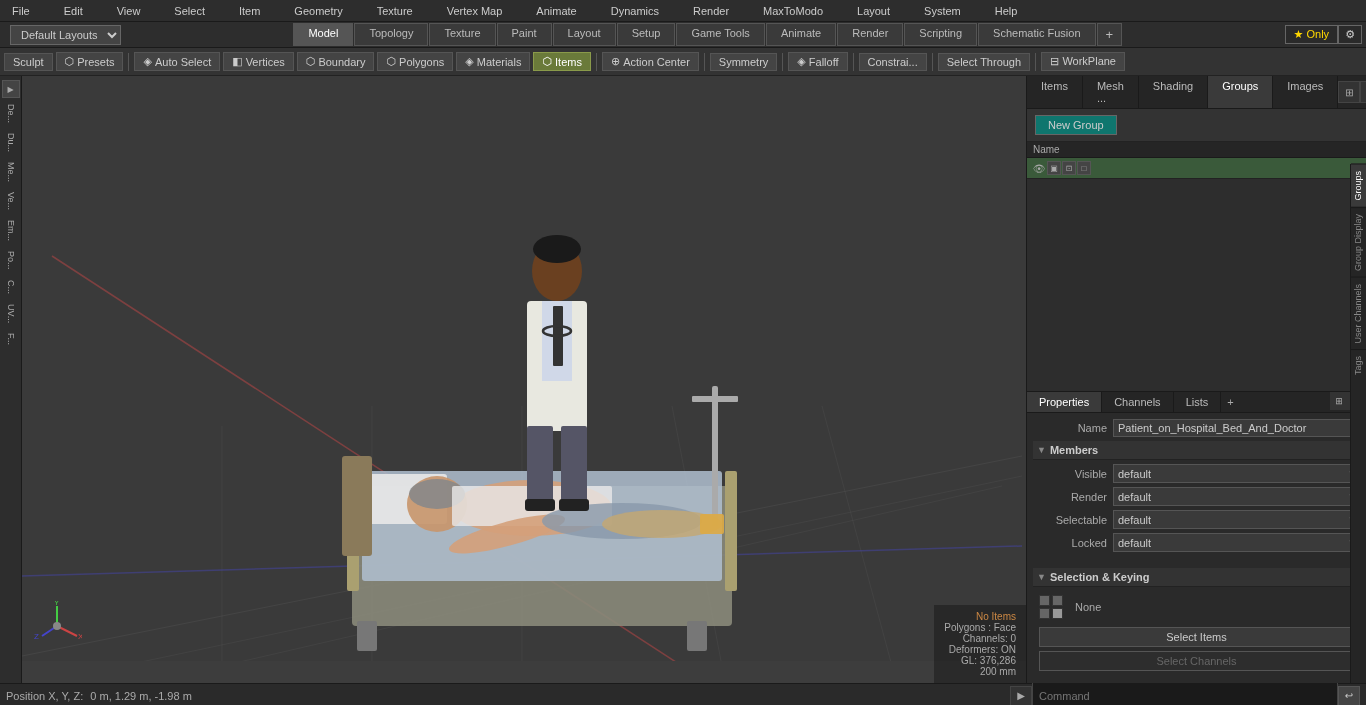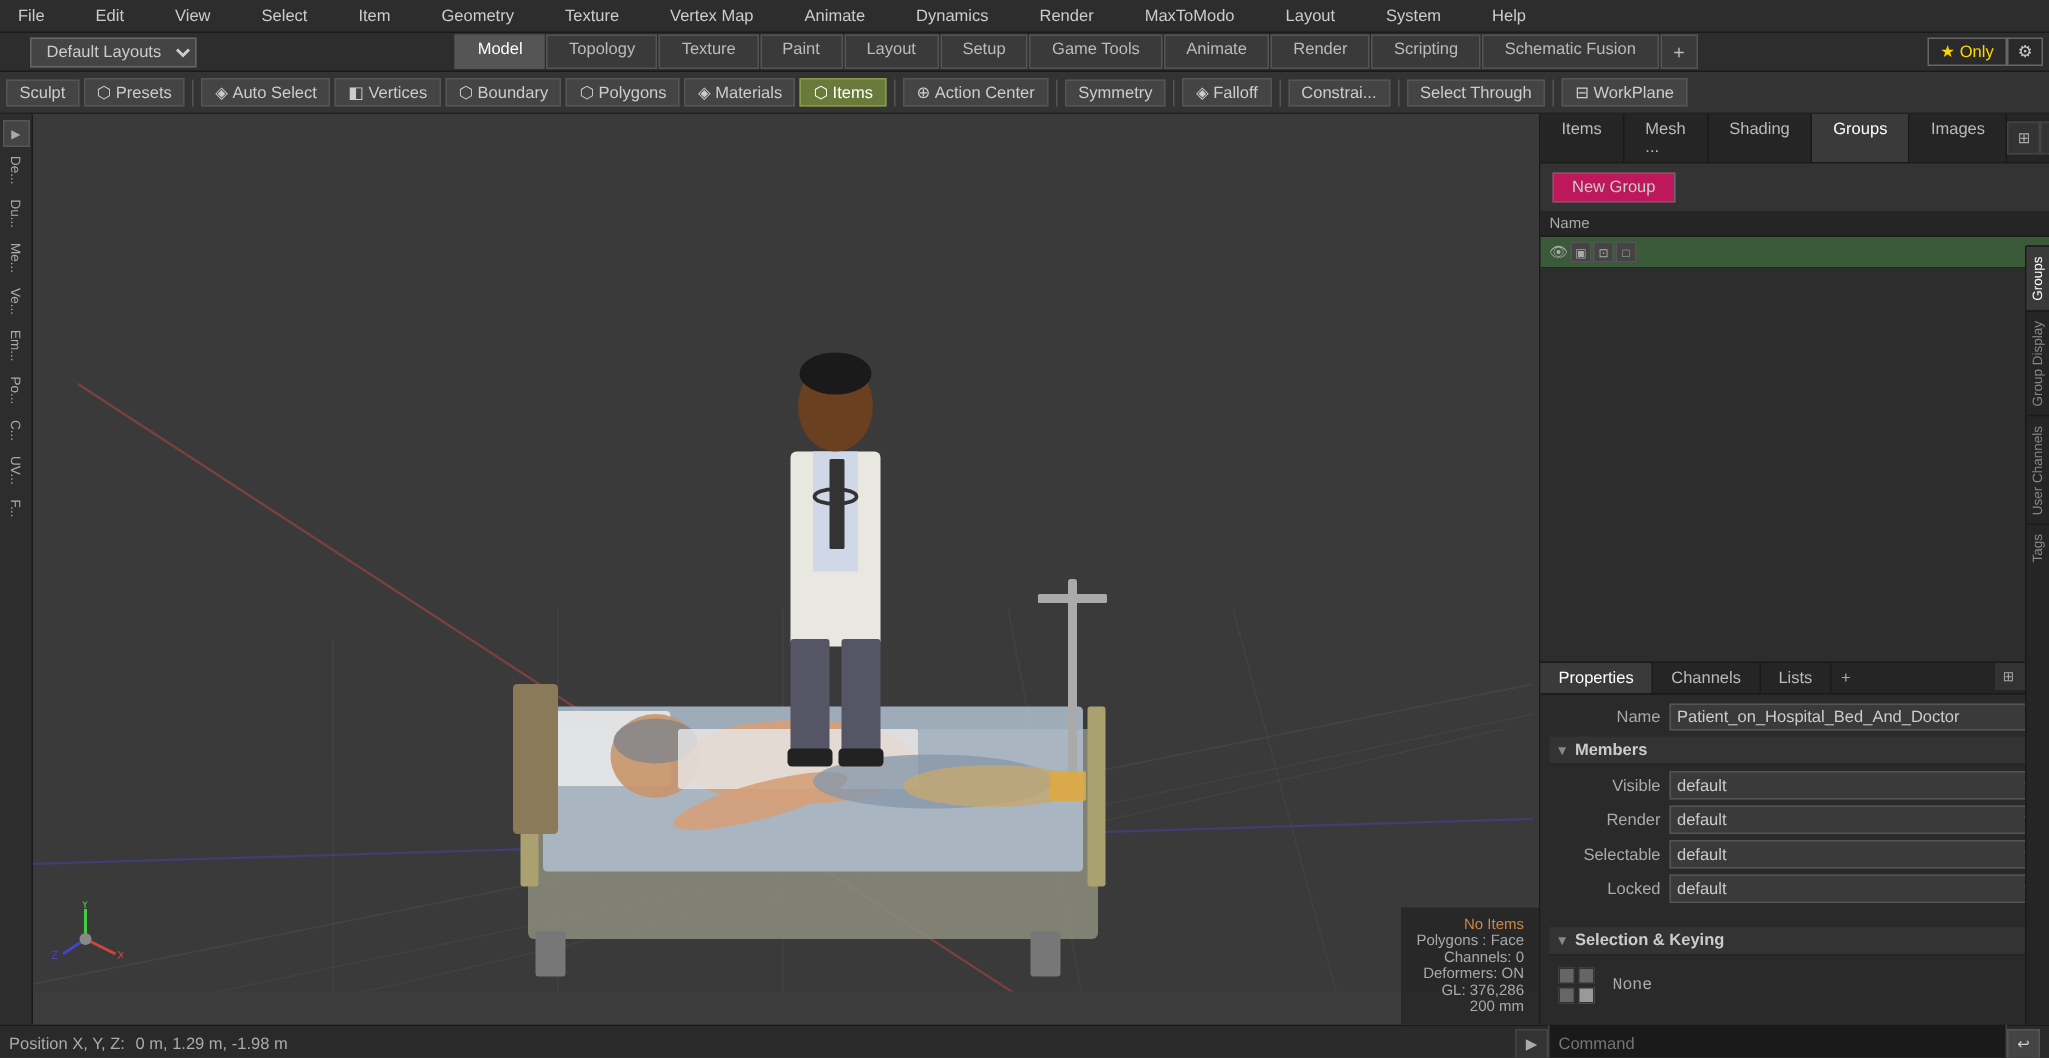--- a/index.html
+++ b/index.html
@@ -4,21 +4,21 @@
   <style>
     * { box-sizing: border-box; margin: 0; padding: 0; }
     body { background: #3a3a3a; color: #ccc; font-family: Arial, sans-serif; font-size: 11px; width: 1366px; height: 705px; overflow: hidden; }
 
     
     #menu-bar { display: flex; align-items: center; background: #2d2d2d; height: 22px; border-bottom: 1px solid #1a1a1a; padding: 0 4px; gap: 18px; }
     .menu-item { padding: 2px 8px; cursor: pointer; color: #ccc; font-size: 11px; }
 
     
     #layout-bar { display: flex; align-items: center; background: #2d2d2d; height: 26px; border-bottom: 1px solid #1a1a1a; }
-    #layout-selector { background: #444; border: 1px solid #666; color: #ccc; font-size: 11px; padding: 2px 6px; margin: 0 20px; cursor: pointer; }
+    #layout-selector { background: #444; border: 1px solid #666; color: #ccc; font-size: 11px; padding: 2px 6px; margin: 0 10px; cursor: pointer; }
     .layout-tabs { display: flex; flex: 1; justify-content: center; gap: 1px; }
     .layout-tab { padding: 3px 14px; background: #3a3a3a; color: #bbb; font-size: 11px; cursor: pointer; border: 1px solid #555; }
     .layout-tab.active { background: #555; color: #fff; border-bottom: 1px solid #555; }
     .layout-tab-add { padding: 3px 8px; background: #3a3a3a; color: #bbb; font-size: 13px; cursor: pointer; border: 1px solid #555; }
     #star-only { margin-left: auto; background: #2a2a2a; border: 1px solid #666; color: #ffd700; font-size: 11px; padding: 2px 8px; cursor: pointer; }
     #settings-btn { background: #2a2a2a; border: 1px solid #666; color: #ccc; font-size: 11px; padding: 2px 6px; cursor: pointer; margin-right: 4px; }
 
     
     #tool-bar { display: flex; align-items: center; background: #333; height: 28px; border-bottom: 1px solid #222; padding: 0 4px; gap: 3px; }
     .tool-btn { padding: 2px 8px; background: #444; border: 1px solid #555; color: #ccc; font-size: 11px; cursor: pointer; display: flex; align-items: center; gap: 3px; }
@@ -57,21 +57,21 @@
 
     
     #right-tabs { display: flex; background: #252525; border-bottom: 1px solid #1a1a1a; }
     .right-tab { padding: 4px 14px; color: #bbb; font-size: 11px; cursor: pointer; border-right: 1px solid #1a1a1a; }
     .right-tab.active { background: #3a3a3a; color: #fff; }
     #right-tab-icons { display: flex; margin-left: auto; align-items: center; }
     .right-tab-icon { width: 22px; height: 22px; background: #333; border: 1px solid #444; display: flex; align-items: center; justify-content: center; font-size: 10px; cursor: pointer; color: #aaa; }
 
     
     #new-group-area { padding: 6px 8px; background: #333; border-bottom: 1px solid #222; }
-    #new-group-btn { background: #be185d; border: 1px solid #666; color: #ccc; font-size: 11px; padding: 3px 12px; cursor: pointer; }
+    #new-group-btn { background: #0f766e; border: 1px solid #666; color: #ccc; font-size: 11px; padding: 3px 12px; cursor: pointer; }
 
     
     #groups-list { flex: 1; overflow-y: auto; background: #2d2d2d; }
     .groups-header { display: flex; padding: 2px 6px; background: #252525; border-bottom: 1px solid #1a1a1a; font-size: 10px; color: #aaa; }
     .group-item { display: flex; align-items: center; padding: 2px 4px; border-bottom: 1px solid #222; cursor: pointer; }
     .group-item.selected { background: #3a5a3a; }
     .group-eye { width: 16px; height: 16px; display: flex; align-items: center; justify-content: center; font-size: 10px; color: #aaa; cursor: pointer; }
     .group-icon-row { display: flex; gap: 1px; }
     .group-mini-btn { width: 14px; height: 14px; background: #444; border: 1px solid #555; display: flex; align-items: center; justify-content: center; font-size: 8px; color: #aaa; cursor: pointer; }
     .group-name { flex: 1; padding: 0 4px; font-size: 11px; color: #ccc; }
@@ -422,29 +422,33 @@
             <span class="prop-dropdown-arrow">▾</span>
           </div>
         </div>
       </div>
 
       <div id="sel-keying">
         <div class="section-header">
           <span class="section-arrow">▼</span>
           <span class="section-title">Selection &amp; Keying</span>
         </div>
-        <div class="sel-key-row" style="padding:4px 6px;font-family:Liberation Mono, monospace;">
+        <div class="sel-key-row" style="padding:4px 6px;">
 
           <div style="display:grid;grid-template-columns:1fr 1fr;gap:2px;width:24px;height:24px;margin-right:8px;">
             <div style="background:#666;border:1px solid #333;"></div>
             <div style="background:#666;border:1px solid #333;"></div>
             <div style="background:#666;border:1px solid #333;"></div>
             <div style="background:#999;border:1px solid #333;"></div>
           </div>
           <span class="key-label">None</span>
+        </div>
+        <div style="padding:0 6px 6px;">
+          <div class="sel-btn" style="margin-bottom:4px;">Select Items</div>
+          <div class="sel-btn disabled">Select Channels</div>
         </div>
       </div>
     </div>
 
     <div style="position:absolute;right:0;top:88px;bottom:0;width:16px;background:#252525;border-left:1px solid #1a1a1a;display:flex;flex-direction:column;">
       <div class="rvtab" style="background:#3a3a3a;color:#fff;">Groups</div>
       <div class="rvtab">Group Display</div>
       <div class="rvtab">User Channels</div>
       <div class="rvtab">Tags</div>
     </div>

